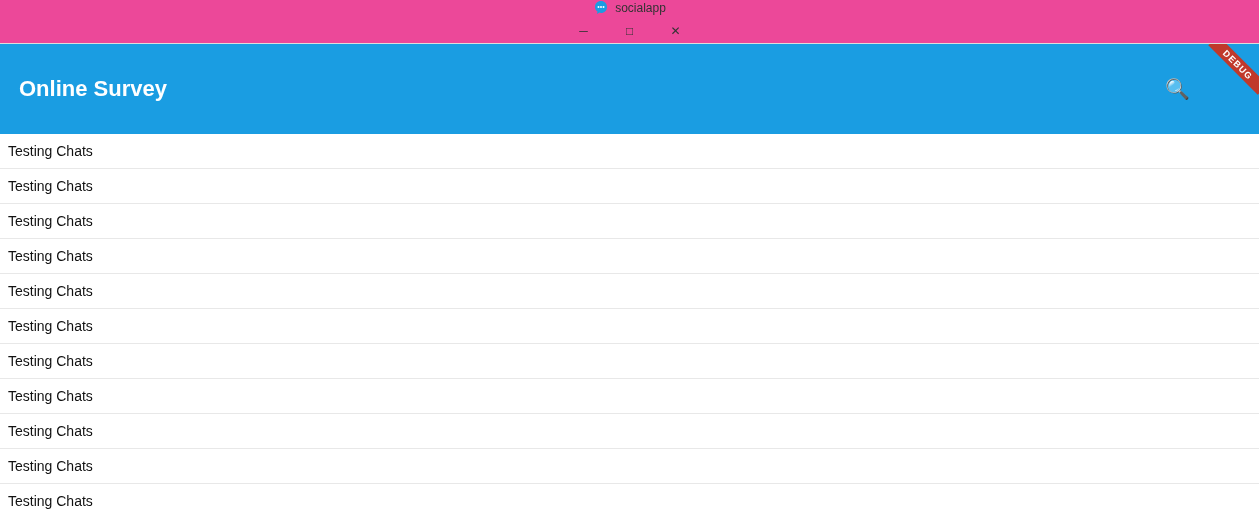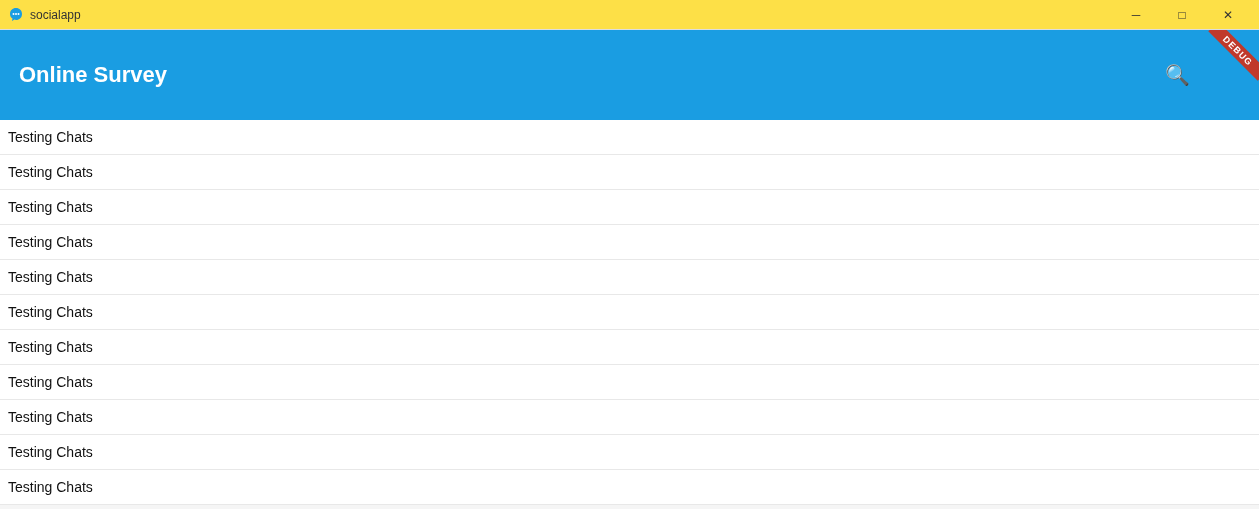--- a/index.html
+++ b/index.html
@@ -16,25 +16,26 @@
       overflow: hidden;
       display: flex;
       flex-direction: column;
     }
 
     
     .title-bar {
       display: flex;
       align-items: center;
       justify-content: space-between;
-      background: #fde047;
-      height: 30px;
+      background: #ec4899;
+      height: 44px;
       padding: 0 8px;
       border-bottom: 1px solid #ddd;
       flex-shrink: 0;
+      flex-direction: column;
     }
 
     .title-bar-left {
       display: flex;
       align-items: center;
       gap: 6px;
     }
 
     .app-icon {
       width: 16px;

